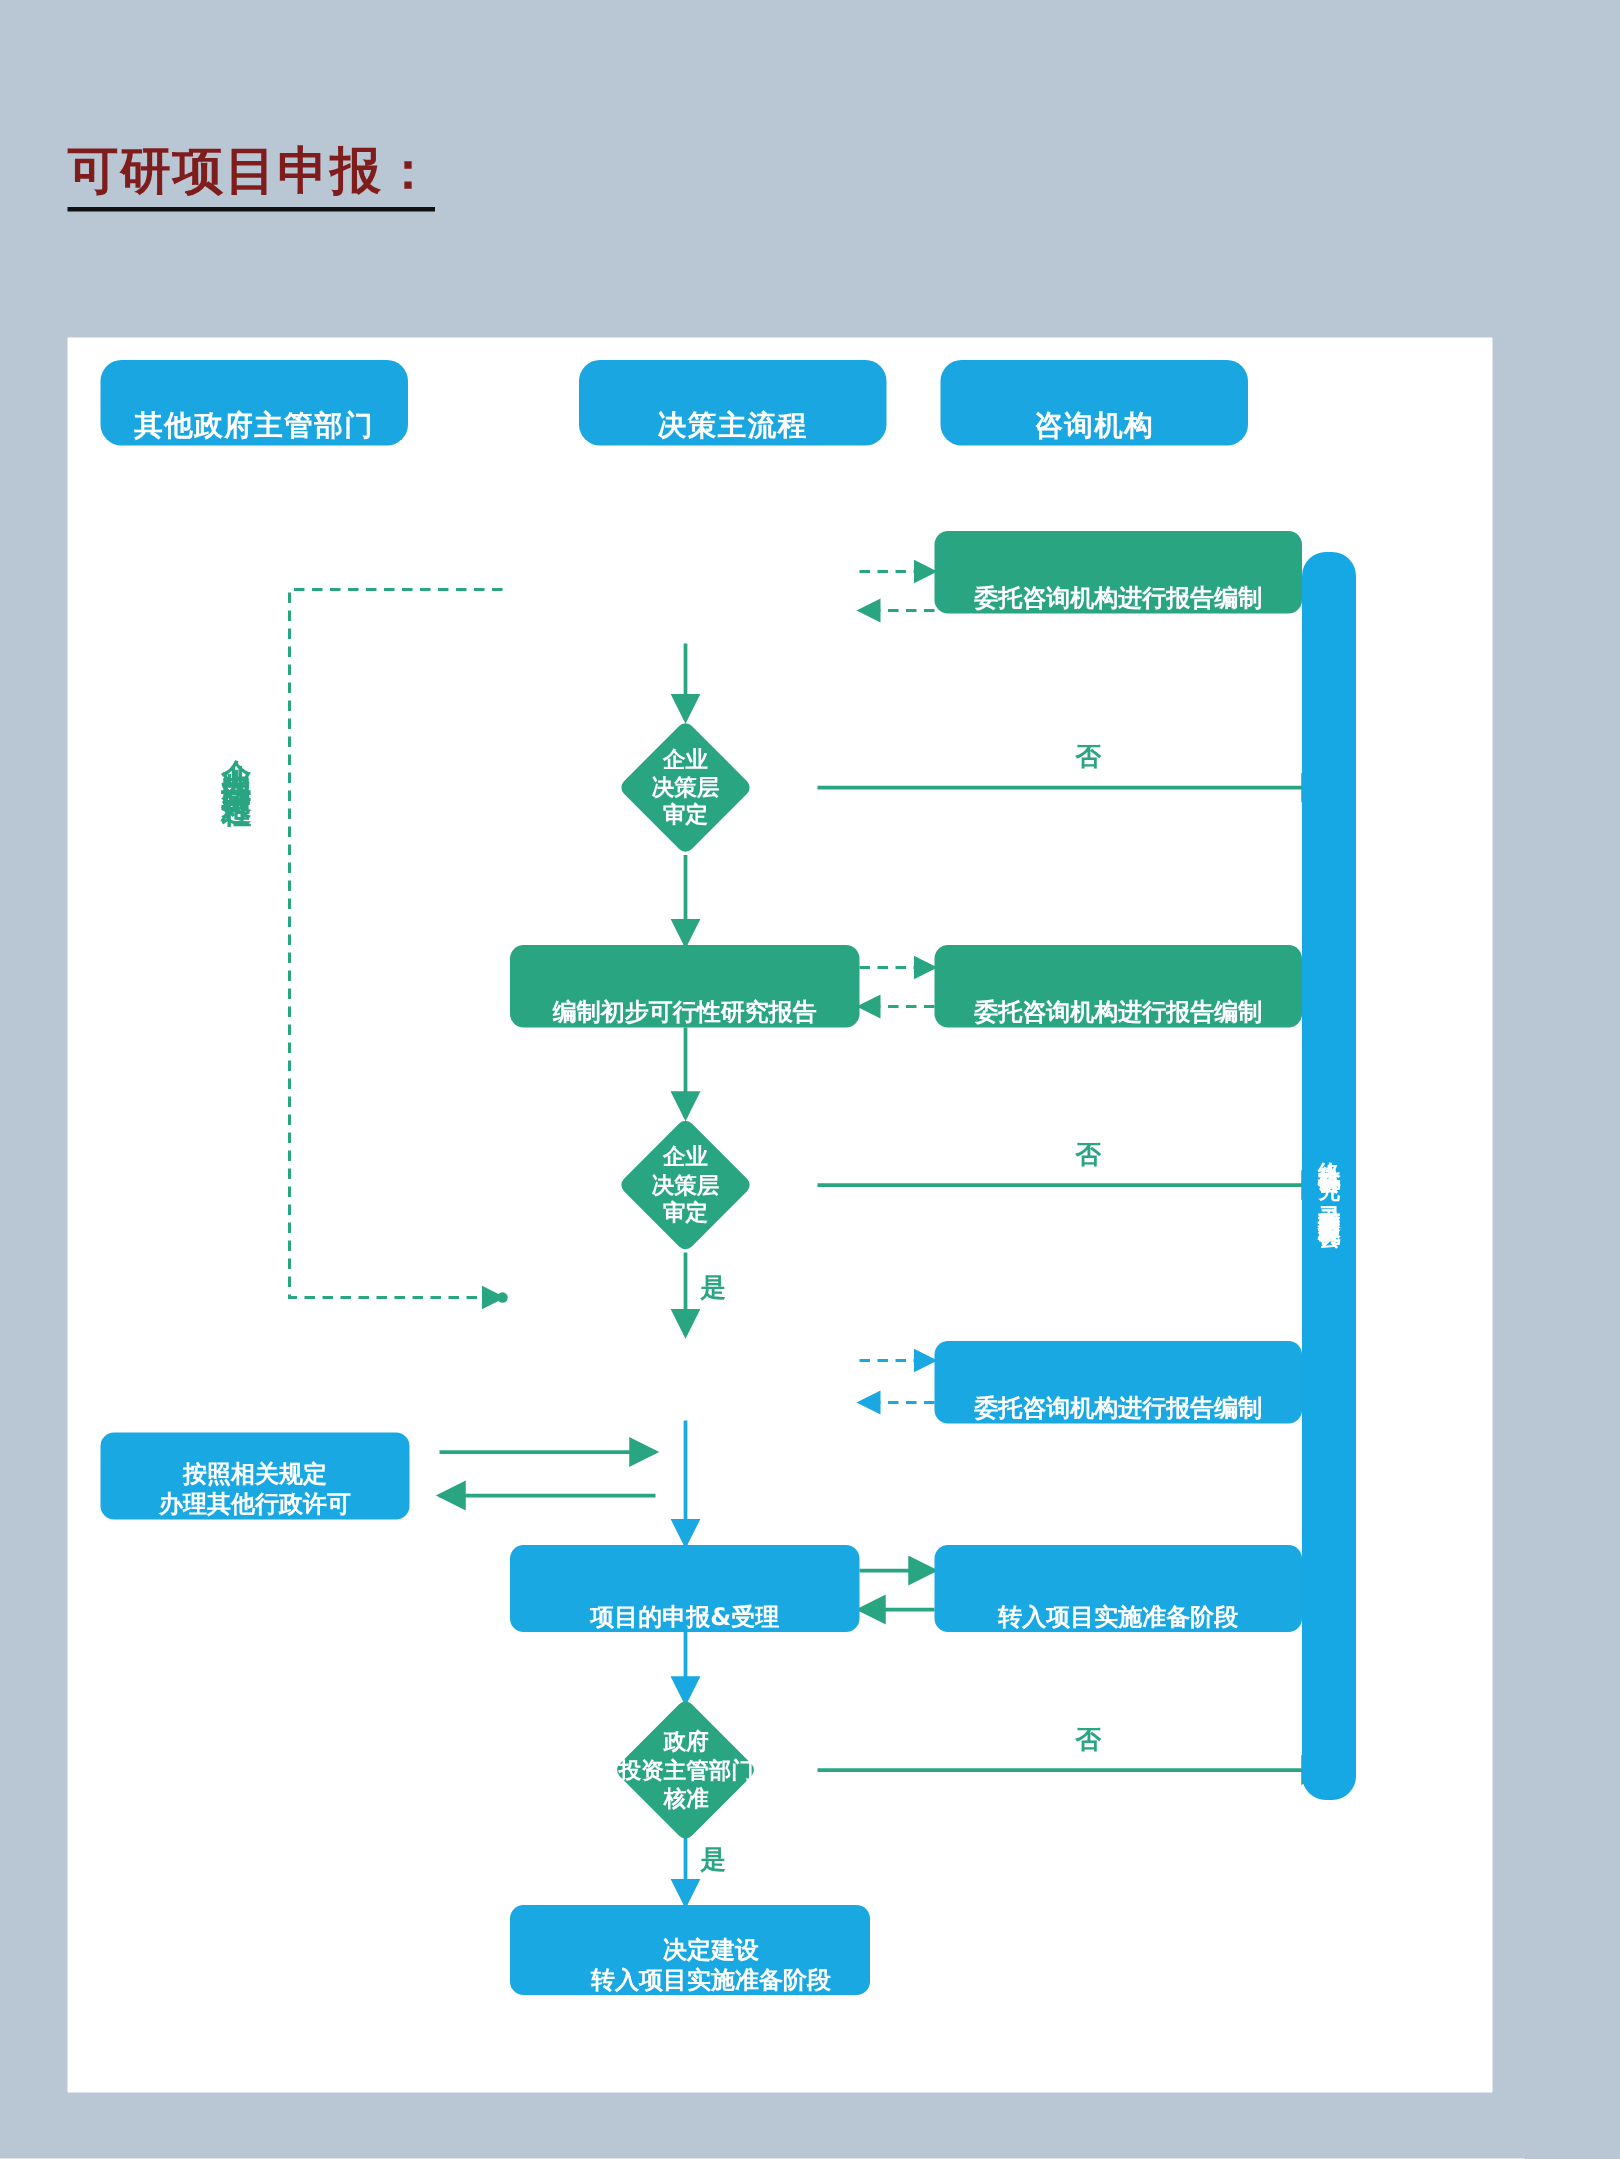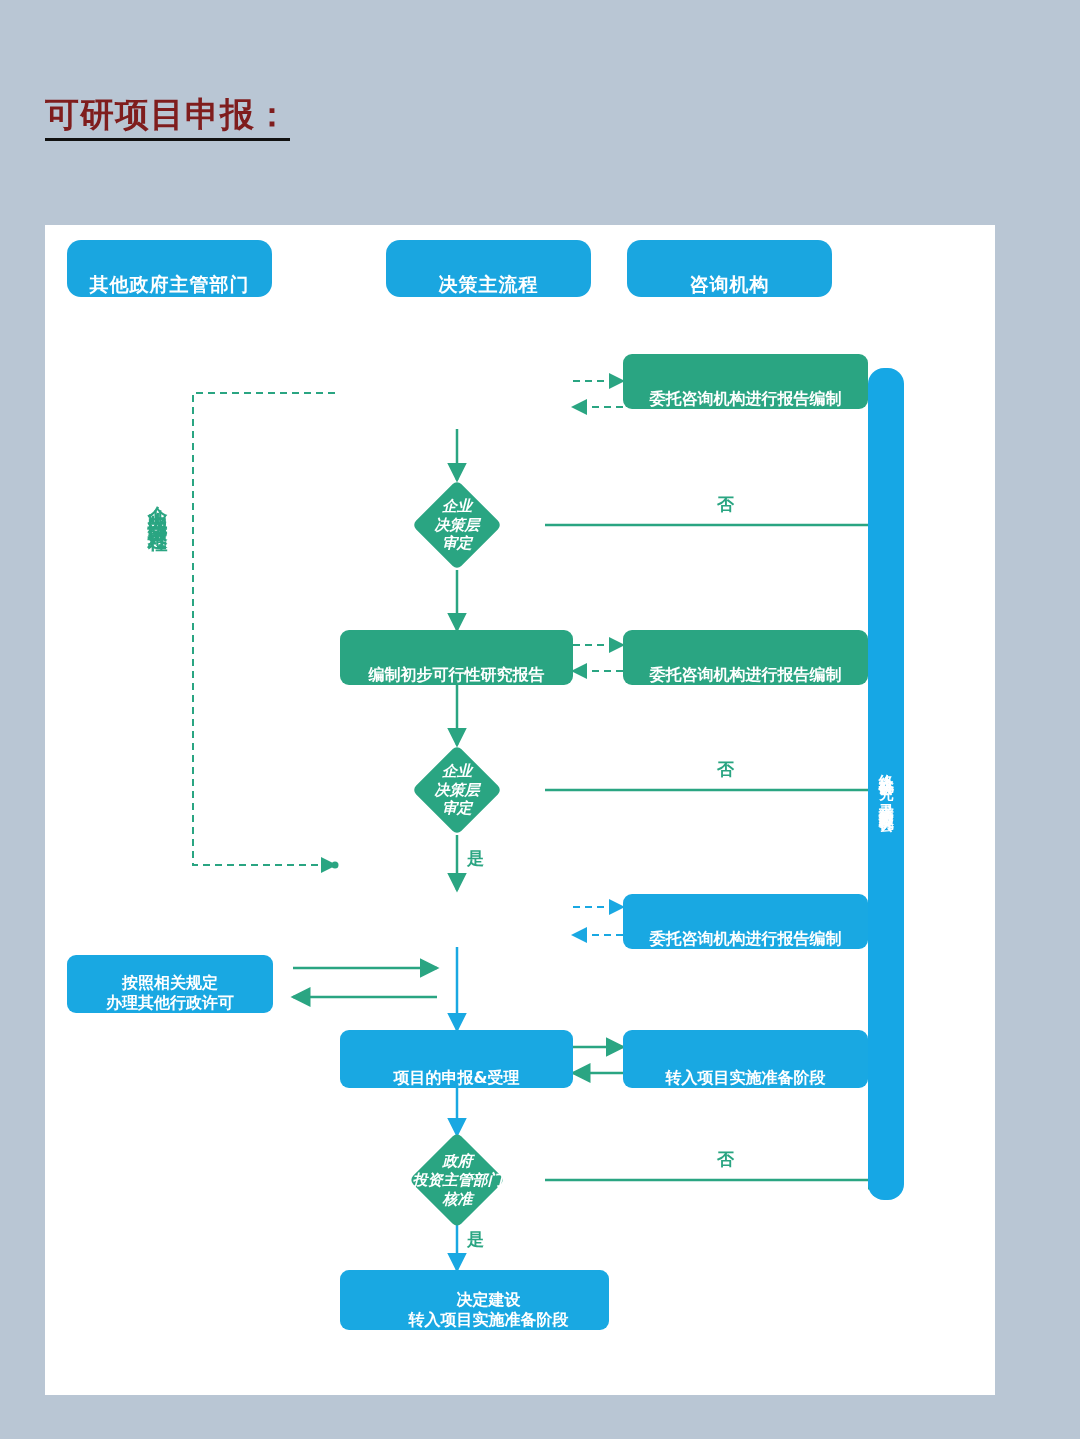--- a/index.html
+++ b/index.html
@@ -31,21 +31,21 @@
     box-sizing:border-box;
   }
   .lane{
     border-radius:14px;
     background:#1aa6e0;
     font-size:19px;
     letter-spacing:1px;
   }
   .blue{background:#19a8e2;border-radius:9px;font-size:16px;}
   .green{background:#2aa582;border-radius:9px;font-size:16px;}
-  .diamond-wrap{position:absolute;font-style:italic;}
+  .diamond-wrap{position:absolute;}
   .diamond{
     position:absolute;left:0;top:0;
     background:#2aa582;
     transform:rotate(45deg);
     border-radius:6px;
   }
   .diamond-label{
     position:absolute;left:0;top:0;width:100%;height:100%;
     display:flex;align-items:center;justify-content:center;
     color:#fff;font-weight:bold;font-size:15px;line-height:1.25;text-align:center;
@@ -179,21 +179,21 @@
 
   <div class="node blue" style="left:578px;top:805px;width:245px;height:58px;">
     <span>转入项目实施准备阶段</span>
   </div>
 
   <div class="diamond-wrap" style="left:340px;top:908px;width:145px;height:95px;">
     <div class="diamond" style="width:68px;height:68px;left:38px;top:13px;background:#2aa582;"></div>
     <div class="diamond-label">政府<br>投资主管部门<br>核准</div>
   </div>
 
-  <div class="node blue" style="left:295px;top:1045px;width:269px;height:60px;padding-left:28px;">
+  <div class="node blue" style="left:295px;top:1045px;width:240px;height:60px;padding-left:28px;">
     <span>决定建设<br>转入项目实施准备阶段</span>
   </div>
 
   <div class="yn" style="left:672px;top:268px;">否</div>
   <div class="yn" style="left:672px;top:533px;">否</div>
   <div class="yn" style="left:672px;top:923px;">否</div>
   <div class="yn" style="left:422px;top:622px;">是</div>
   <div class="yn" style="left:422px;top:1003px;">是</div>
 
 </div>

